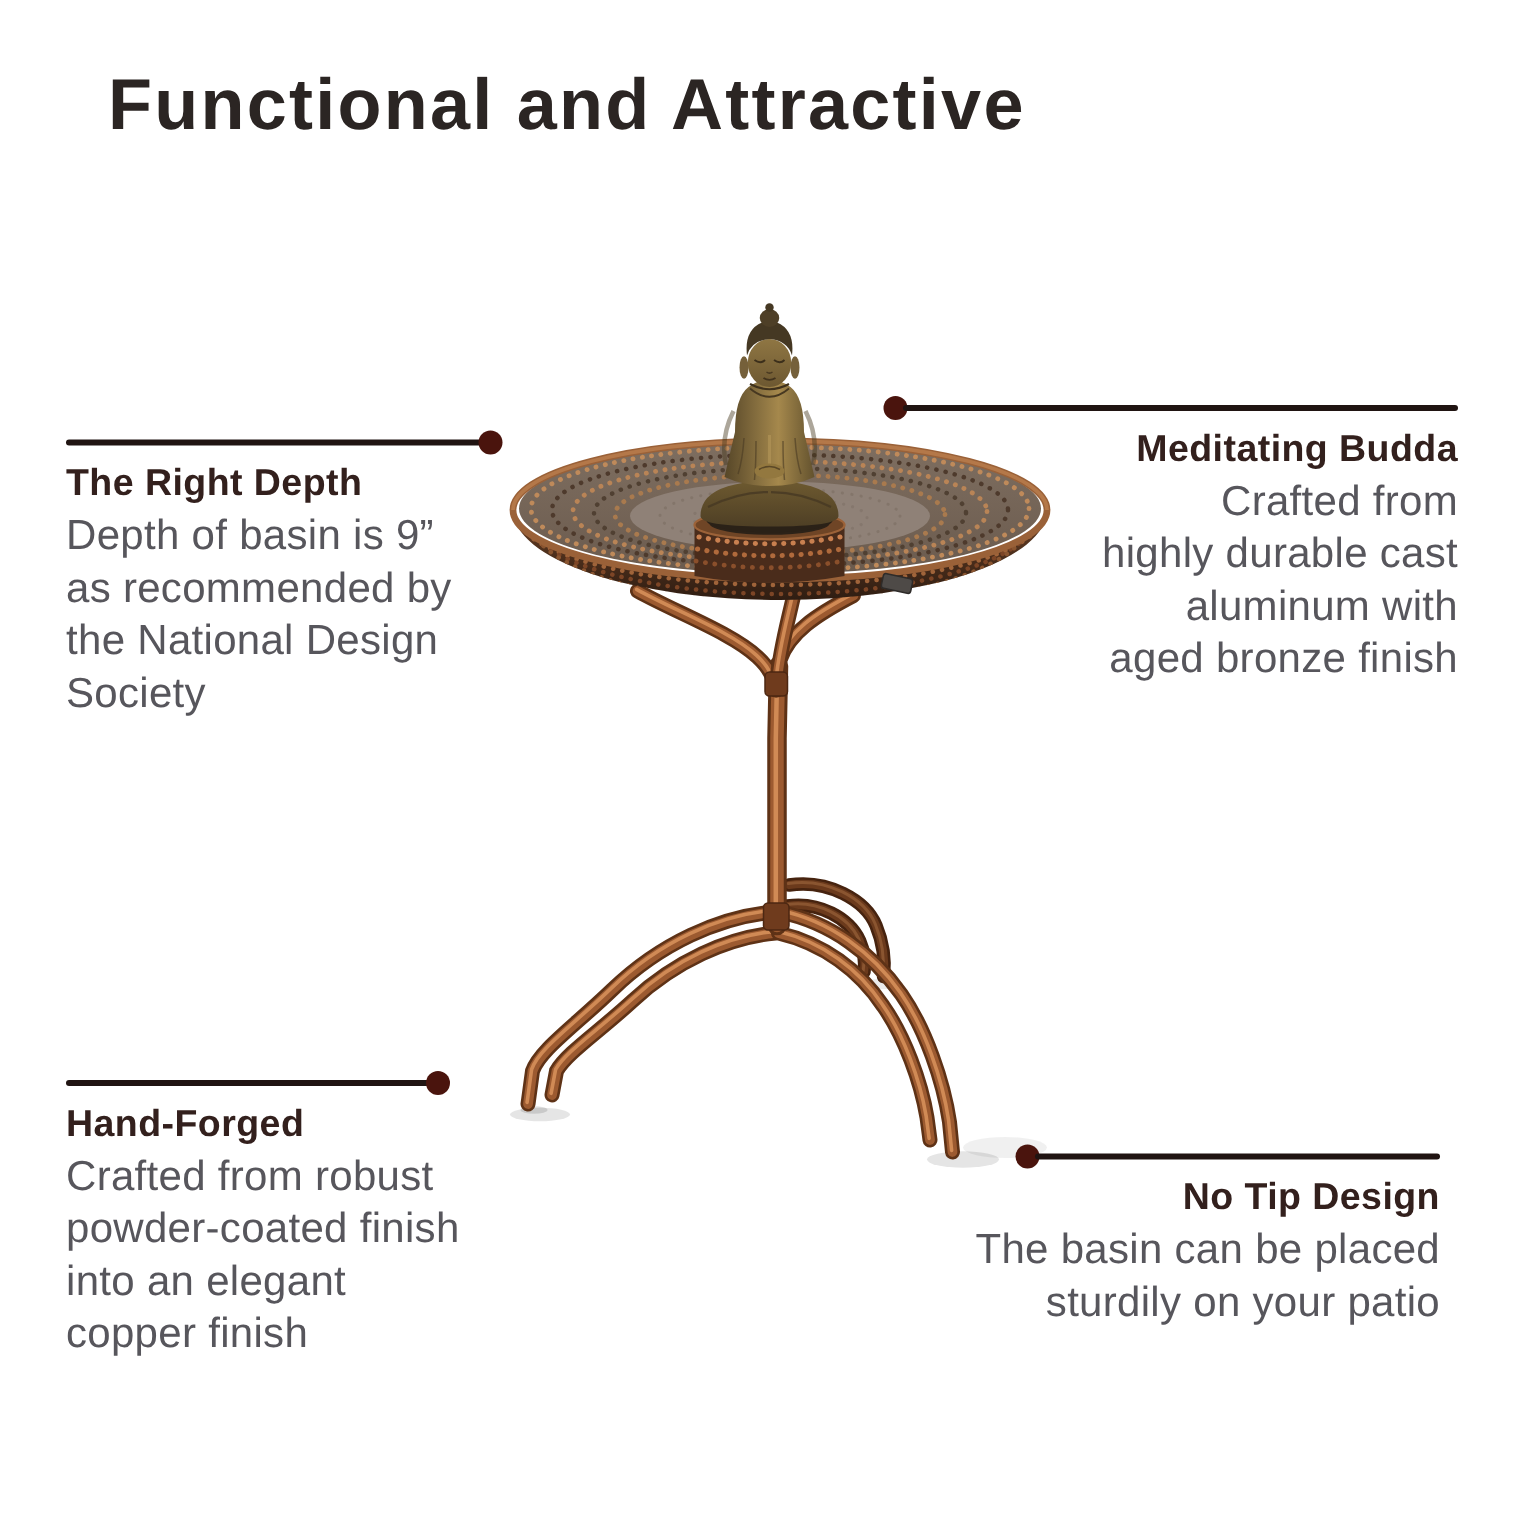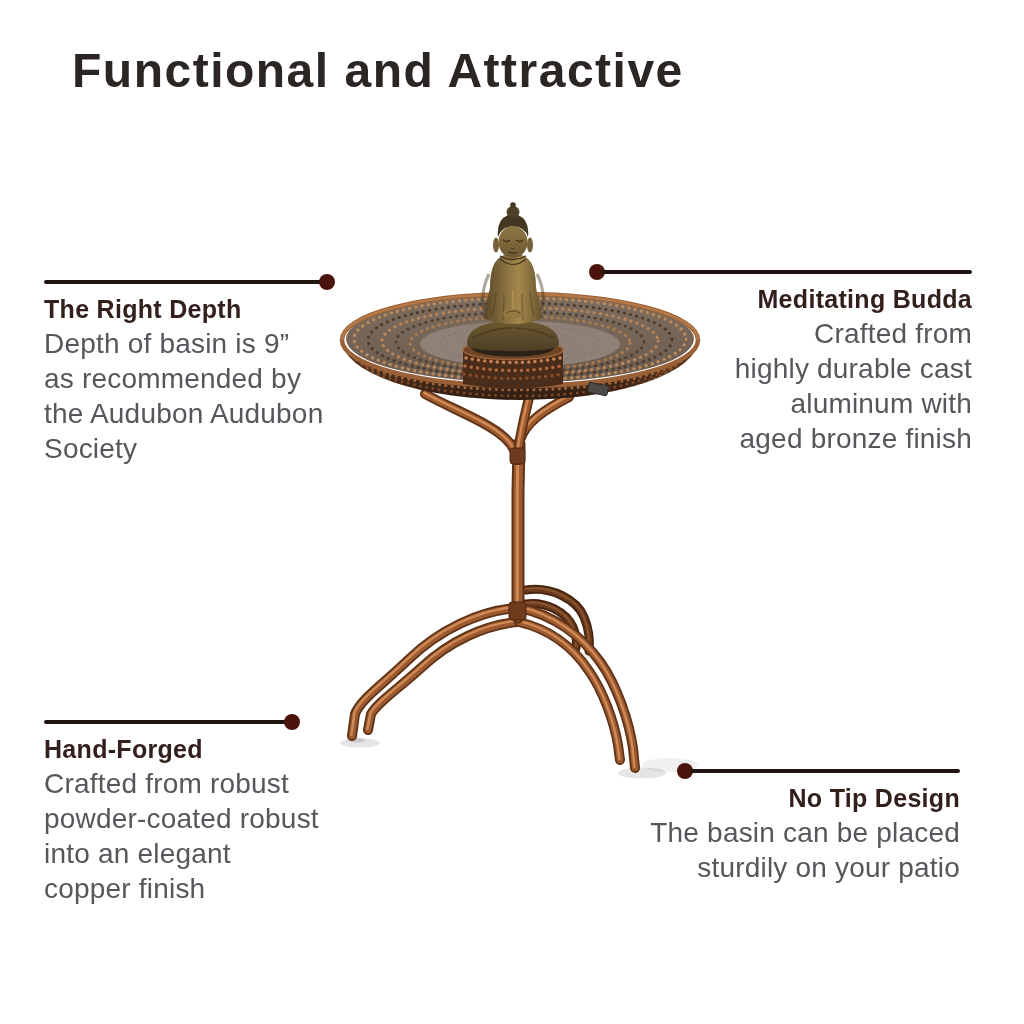--- a/index.html
+++ b/index.html
@@ -29,21 +29,21 @@
   .callout h2{
     margin:4px 0 0;font-size:25px;line-height:30px;font-weight:700;
     letter-spacing:0.3px;color:var(--callout-title);white-space:nowrap;
   }
   .callout p{margin:2px 0 0;}
   .ln{
     display:block;font-size:28px;line-height:35px;font-weight:300;
     letter-spacing:0.2px;color:var(--callout-body);white-space:nowrap;
   }
 
-  .callout.tl{left:44px;top:274px;}   .callout.tl .lead{width:291px;}
+  .callout.tl{left:44px;top:287px;}   .callout.tl .lead{width:291px;}
   .callout.tr{right:52px;top:264px;align-items:flex-end;}  .callout.tr .lead{width:383px;}
   .callout.bl{left:44px;top:714px;}   .callout.bl .lead{width:256px;}
   .callout.br{right:64px;top:763px;}  .callout.br .lead{width:283px;}
 
   svg .t1{stroke:#5e3216;stroke-width:10;fill:none;stroke-linecap:round;}
   svg .t2{stroke:#9c5a30;stroke-width:6.5;fill:none;stroke-linecap:round;}
   svg .t3{stroke:#d08a55;stroke-width:2.4;fill:none;stroke-linecap:round;}
   svg .c1{stroke:#5e3216;stroke-width:13;fill:none;stroke-linecap:round;}
   svg .c2{stroke:#9c5a30;stroke-width:9;fill:none;stroke-linecap:round;}
   svg .c3{stroke:#d08a55;stroke-width:3;fill:none;stroke-linecap:round;}
@@ -209,21 +209,21 @@
 
   <section class="callout tl">
     <div class="lead">
       <span class="rule"></span>
       <span class="dot"></span>
     </div>
     <h2>The Right Depth</h2>
     <p>
       <span class="ln">Depth of basin is 9”</span>
       <span class="ln">as recommended by</span>
-      <span class="ln">the Audubon Audubon</span>
+      <span class="ln">the National Design</span>
       <span class="ln">Society</span>
     </p>
   </section>
 
   <section class="callout tr right-side">
     <div class="lead">
       <span class="rule"></span>
       <span class="dot"></span>
     </div>
     <h2>Meditating Budda</h2>
@@ -236,21 +236,21 @@
   </section>
 
   <section class="callout bl">
     <div class="lead">
       <span class="rule"></span>
       <span class="dot"></span>
     </div>
     <h2>Hand-Forged</h2>
     <p>
       <span class="ln">Crafted from robust</span>
-      <span class="ln">powder-coated robust</span>
+      <span class="ln">powder-coated finish</span>
       <span class="ln">into an elegant</span>
       <span class="ln">copper finish</span>
     </p>
   </section>
 
   <section class="callout br right-side">
     <div class="lead">
       <span class="rule"></span>
       <span class="dot"></span>
     </div>

